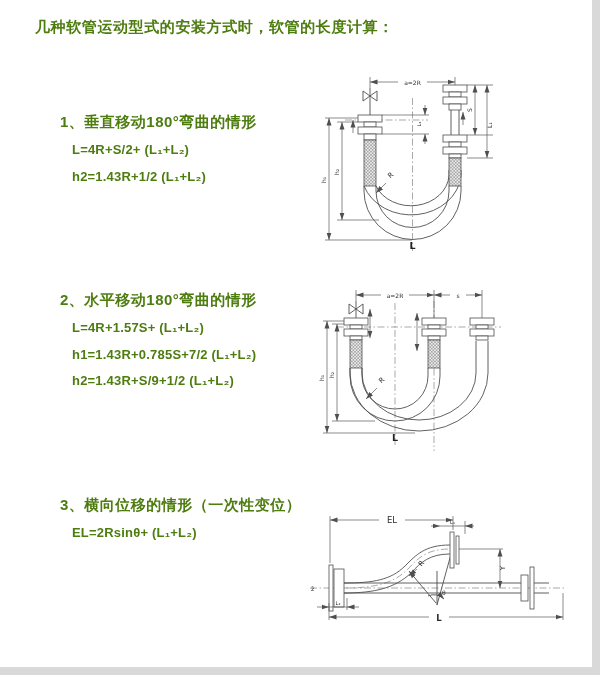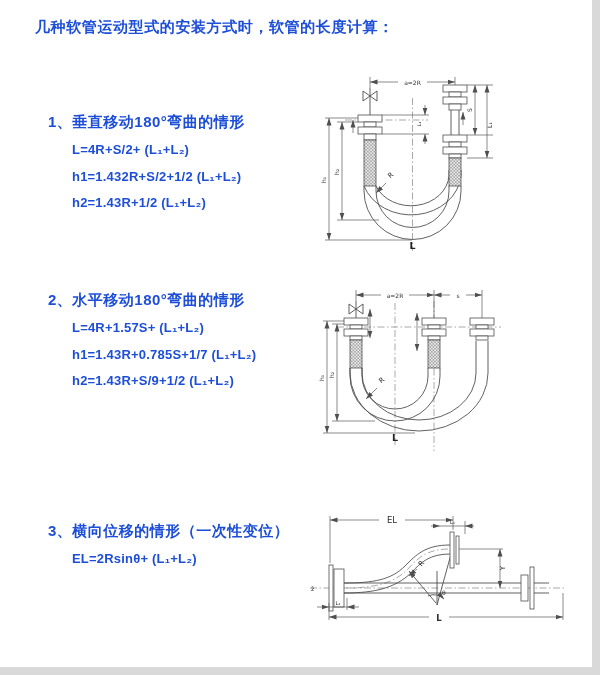--- a/index.html
+++ b/index.html
@@ -1,22 +1,22 @@
 <!DOCTYPE html>
 <html><head>
 <meta charset="utf-8">
 <style>
   html,body{margin:0;padding:0;background:#fff;}
   .page{position:relative;width:600px;height:675px;background:#ffffff;overflow:hidden;
-        font-family:"Liberation Sans",sans-serif;color:#1d4ed8;}
+        font-family:"Liberation Sans",sans-serif;color:#4d7c0f;}
   .scan-edge-right{position:absolute;right:0;top:0;width:8px;height:675px;background:#d9d9d9;}
   .scan-edge-bottom{position:absolute;left:0;bottom:0;width:600px;height:8px;background:#d9d9d9;}
   .title{position:absolute;left:35px;top:18px;font-size:15px;font-weight:700;letter-spacing:.6px;}
   .sec{position:absolute;left:48px;}
-  .sec .h{font-size:15px;font-weight:700;letter-spacing:.5px;line-height:20px;margin:0 0 8px 0;}
+  .sec .h{font-size:15px;font-weight:700;letter-spacing:.5px;line-height:20px;margin:0 0 8px 12px;}
   .sec .f{font-size:13px;font-weight:700;letter-spacing:.2px;height:19px;line-height:19px;
           margin:0 0 7.5px 0;padding-left:24px;white-space:nowrap;}
   .diag{position:absolute;}
   .dw{stroke:#4f4f4f;stroke-width:.9;fill:none;}
   .fit{stroke:#4f4f4f;stroke-width:.8;fill:#ffffff;}
   .dl{stroke:#5a5a5a;stroke-width:.7;fill:none;}
   .cl{stroke:#6e6e6e;stroke-width:.6;fill:none;stroke-dasharray:7 2.5 1.5 2.5;}
   .dt{font-size:6px;fill:#2c2c2c;font-family:"DejaVu Sans",sans-serif;}
   .dt5{font-size:5px;fill:#2c2c2c;font-family:"DejaVu Sans",sans-serif;}
   .dt7{font-size:7px;fill:#2c2c2c;font-family:"DejaVu Sans",sans-serif;}
@@ -25,32 +25,31 @@
 </head>
 <body>
 
 <div class="page">
 
   <div class="title">几种软管运动型式的安装方式时，软管的长度计算：</div>
 
   <div class="sec" style="top:112px">
     <div class="h">1、垂直移动180°弯曲的情形</div>
     <div class="f">L=4R+S/2+ (L₁+L₂)</div>
-    <div class="f">h1=1.432R+S/2+1/2 (L₁+L₂)</div>
     <div class="f">h2=1.43R+1/2 (L₁+L₂)</div>
   </div>
 
   <div class="sec" style="top:290px">
     <div class="h">2、水平移动180°弯曲的情形</div>
     <div class="f">L=4R+1.57S+ (L₁+L₂)</div>
-    <div class="f">h1=1.43R+0.785S+1/7 (L₁+L₂)</div>
+    <div class="f">h1=1.43R+0.785S+7/2 (L₁+L₂)</div>
     <div class="f">h2=1.43R+S/9+1/2 (L₁+L₂)</div>
   </div>
 
-  <div class="sec" style="top:521px">
+  <div class="sec" style="top:495px">
     <div class="h">3、横向位移的情形（一次性变位）</div>
     <div class="f">EL=2Rsinθ+ (L₁+L₂)</div>
   </div>
 
   <svg class="diag" style="left:315px;top:70px" width="270" height="190" viewBox="0 0 270 190">
     <defs>
       <marker id="ah1" viewBox="0 0 8 6" refX="7.5" refY="3" markerWidth="8" markerHeight="6" orient="auto-start-reverse" markerUnits="userSpaceOnUse">
         <path d="M0,0.5 L7.5,3 L0,5.5 z" fill="#4f4f4f"></path>
       </marker>
       <pattern id="braid1" width="3.2" height="3.2" patternUnits="userSpaceOnUse">

